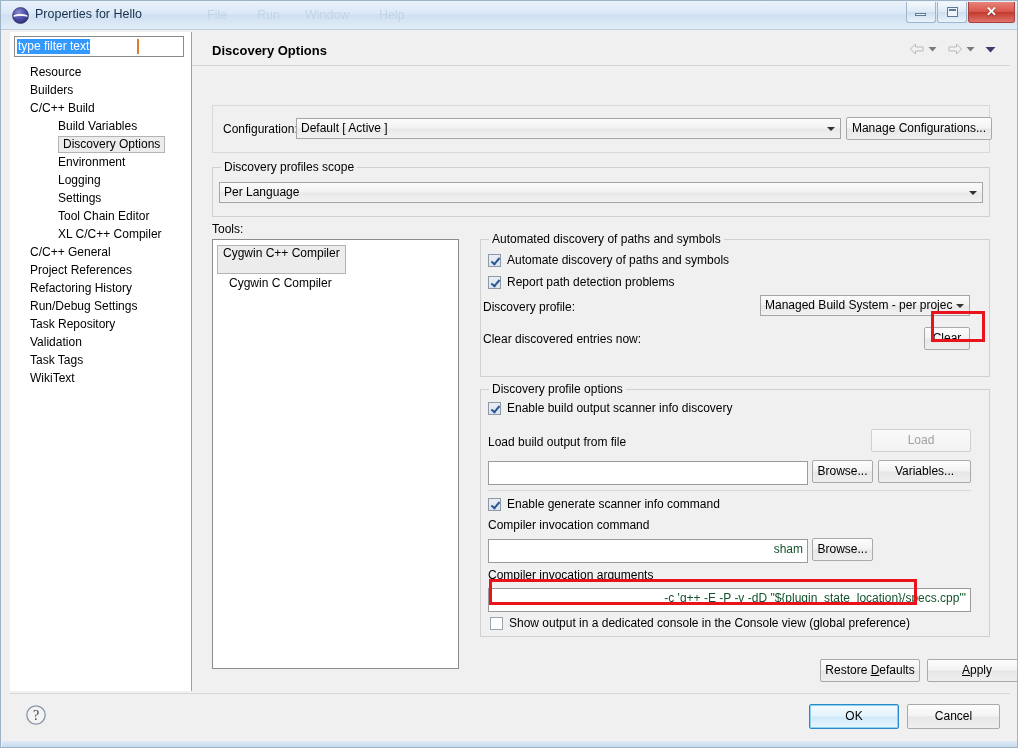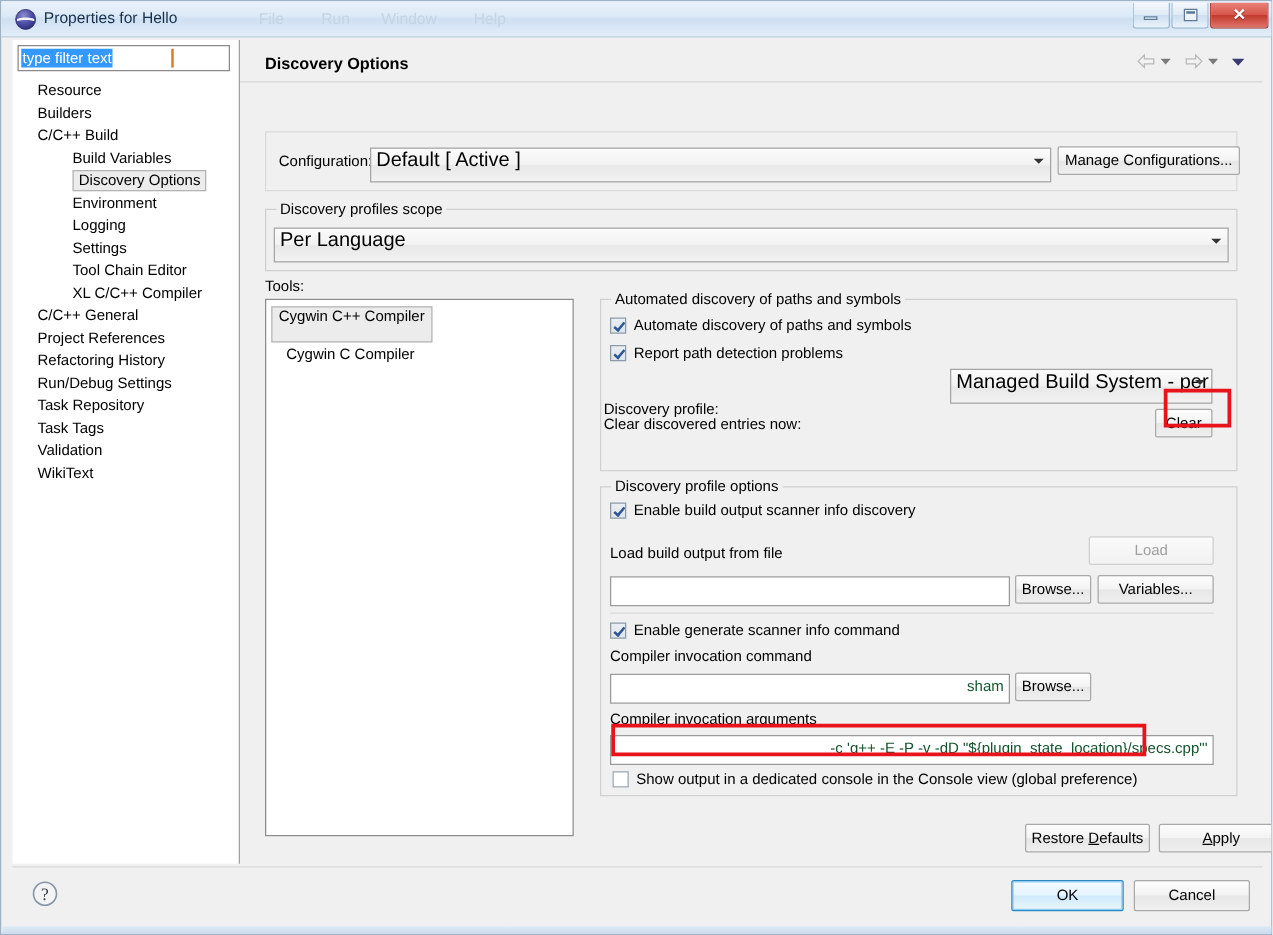--- a/index.html
+++ b/index.html
@@ -232,25 +232,25 @@
   .lbl {
     position: absolute;
     font-size: 12px;
     color: #000000;
     white-space: nowrap;
   }
 
   
   .combo {
     position: absolute;
-    height: 28px;
+    height: 21px;
     box-sizing: border-box;
     border: 1px solid #a5a5a5;
     background: linear-gradient(to bottom, #fbfbfb 0%, #f2f2f2 48%, #e8e8e8 52%, #f2f2f2 100%);
-    font-size: 16px;
+    font-size: 12px;
     color: #000;
     overflow: hidden;
     white-space: nowrap;
   }
   .combo .ctext {
     position: absolute;
     left: 4px; top: 2px;
     line-height: 15px;
     white-space: nowrap;
   }
@@ -447,22 +447,22 @@
         <div class="tree-item child">Environment</div>
         <div class="tree-item child">Logging</div>
         <div class="tree-item child">Settings</div>
         <div class="tree-item child">Tool Chain Editor</div>
         <div class="tree-item child">XL C/C++ Compiler</div>
         <div class="tree-item">C/C++ General</div>
         <div class="tree-item">Project References</div>
         <div class="tree-item">Refactoring History</div>
         <div class="tree-item">Run/Debug Settings</div>
         <div class="tree-item">Task Repository</div>
+        <div class="tree-item">Validation</div>
         <div class="tree-item">Task Tags</div>
-        <div class="tree-item">Validation</div>
         <div class="tree-item">WikiText</div>
       </div>
     </div>
 
     <div class="content">
 
       <div class="page-title">Discovery Options</div>
 
       <div class="nav-icons">
         <svg width="16" height="14" viewBox="0 0 16 14">
@@ -516,21 +516,21 @@
         <div class="chk-row" style="left:7px; top:13px;">
           <span class="chk checked"></span>
           <span class="chk-label">Automate discovery of paths and symbols</span>
         </div>
 
         <div class="chk-row" style="left:7px; top:35px;">
           <span class="chk checked"></span>
           <span class="chk-label">Report path detection problems</span>
         </div>
 
-        <div class="lbl" style="left:2px; top:60px;margin-top:20px;">Discovery profile:</div>
+        <div class="lbl" style="left:2px; top:60px;">Discovery profile:</div>
         <div class="combo" style="left:279px; top:55px; width:210px;">
           <span class="ctext">Managed Build System - per projec</span>
           <span class="carrow"></span>
         </div>
 
         <div class="lbl" style="left:2px; top:92px;">Clear discovered entries now:</div>
         <div class="btn" style="left:443px; top:87px; width:46px;">Clear</div>
       </div>
 
       <div class="group titled" style="left:288px; top:357px; width:510px; height:248px;">

